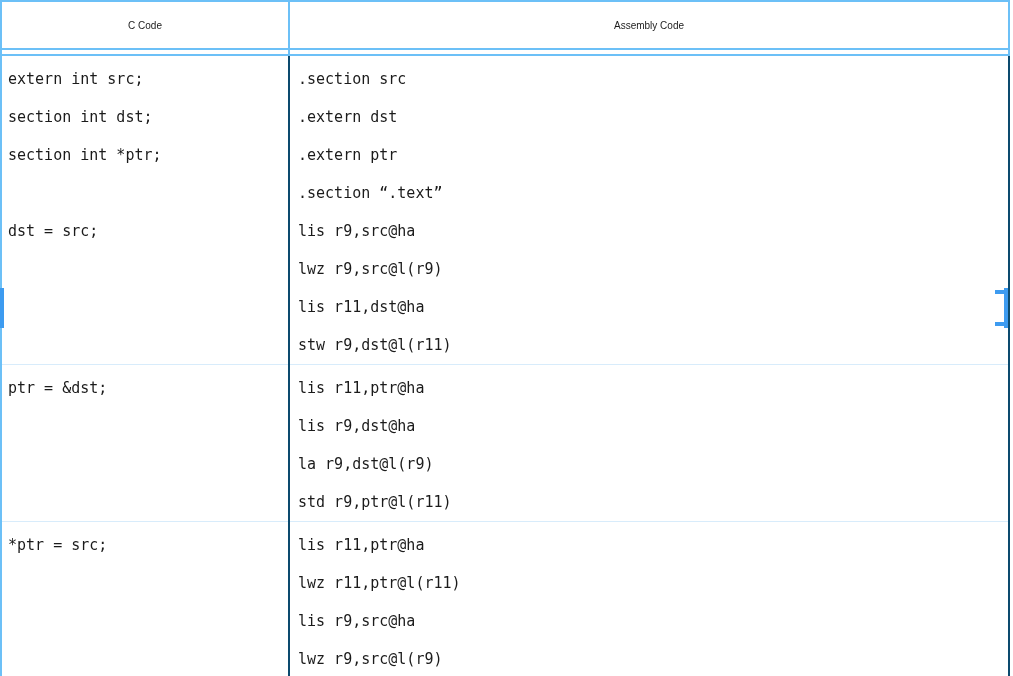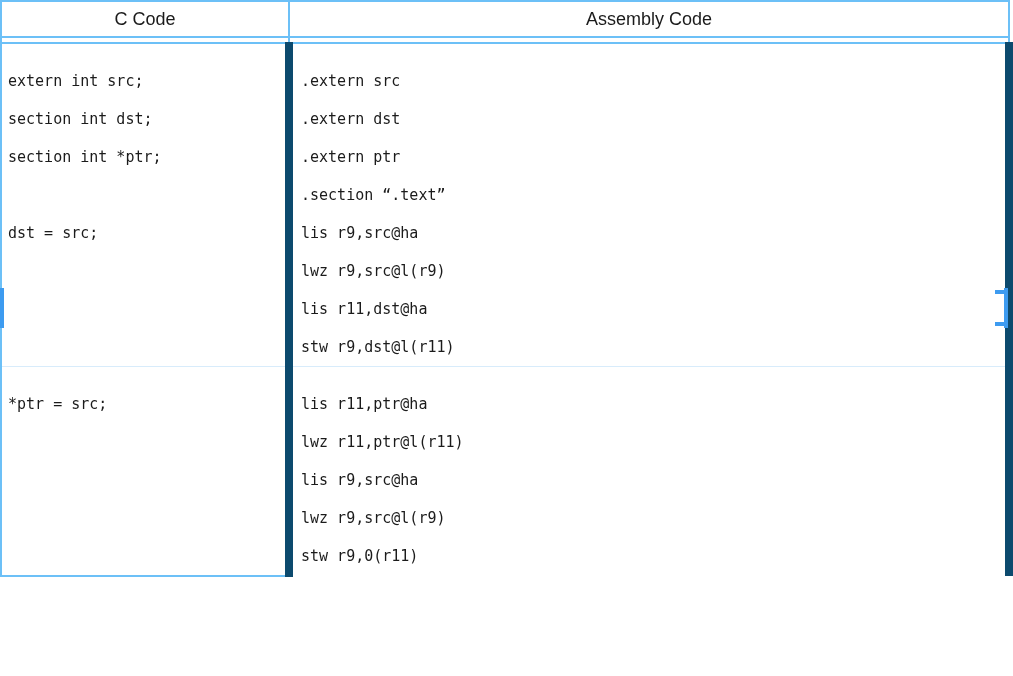--- a/index.html
+++ b/index.html
@@ -33,44 +33,44 @@
   col.c-col { width: 288px; }
   col.a-col { width: 720px; }
 
   
   thead th {
     border-top: 2px solid #6cc0f7;
     border-left: 2px solid #6cc0f7;
     border-right: 2px solid #6cc0f7;
     border-bottom: 2px solid #6cc0f7;
     height: 30px;
-    padding: 2px;
+    padding: 8px;
     font-family: "Liberation Sans", sans-serif;
-    font-size: 18px;
+    font-size: 10px;
     font-weight: normal;
     color: #1b1b1b;
     text-align: center;
     vertical-align: middle;
     background: #ffffff;
   }
   
   thead tr.header-underline td {
     padding: 0;
     height: 4px;
     border-left: 2px solid #6cc0f7;
     border-right: 2px solid #6cc0f7;
     border-bottom: 2px solid #6cc0f7;
     background: #ffffff;
   }
 
   
   tbody td {
     border-left: 2px solid #6cc0f7;
-    border-right: 8px solid #0c4a6e;
-    padding: 18px 0 0 5px;
+    border-right: 2px solid #0c4a6e;
+    padding: 4px 0 0 5px;
     vertical-align: top;
     background: #ffffff;
   }
   tbody tr.grp td {
     border-bottom: 1px solid #d8ecfb;
   }
   tbody tr.grp-last td.c-cell {
     border-bottom: 2px solid #6cc0f7;
   }
   tbody tr.grp-last td.a-cell {
@@ -131,31 +131,45 @@
           <div class="code-line">extern int src;</div>
           <div class="code-line">section int dst;</div>
           <div class="code-line">section int *ptr;</div>
           <div class="code-line blank"></div>
           <div class="code-line">dst = src;</div>
           <div class="code-line blank"></div>
           <div class="code-line blank"></div>
           <div class="code-line blank"></div>
         </td>
         <td class="a-cell">
-          <div class="code-line">.extern src</div>
+          <div class="code-line">.section src</div>
           <div class="code-line">.extern dst</div>
           <div class="code-line">.extern ptr</div>
           <div class="code-line">.section “.text”</div>
           <div class="code-line">lis r9,src@ha</div>
           <div class="code-line">lwz r9,src@l(r9)</div>
           <div class="code-line">lis r11,dst@ha</div>
           <div class="code-line">stw r9,dst@l(r11)</div>
         </td>
       </tr>
 
+      <tr class="grp">
+        <td class="c-cell">
+          <div class="code-line">ptr = &amp;dst;</div>
+          <div class="code-line blank"></div>
+          <div class="code-line blank"></div>
+          <div class="code-line blank"></div>
+        </td>
+        <td class="a-cell">
+          <div class="code-line">lis r11,ptr@ha</div>
+          <div class="code-line">lis r9,dst@ha</div>
+          <div class="code-line">la r9,dst@l(r9)</div>
+          <div class="code-line">std r9,ptr@l(r11)</div>
+        </td>
+      </tr>
 
       <tr class="grp grp-last">
         <td class="c-cell">
           <div class="code-line">*ptr = src;</div>
           <div class="code-line blank"></div>
           <div class="code-line blank"></div>
           <div class="code-line blank"></div>
           <div class="code-line blank"></div>
         </td>
         <td class="a-cell">

